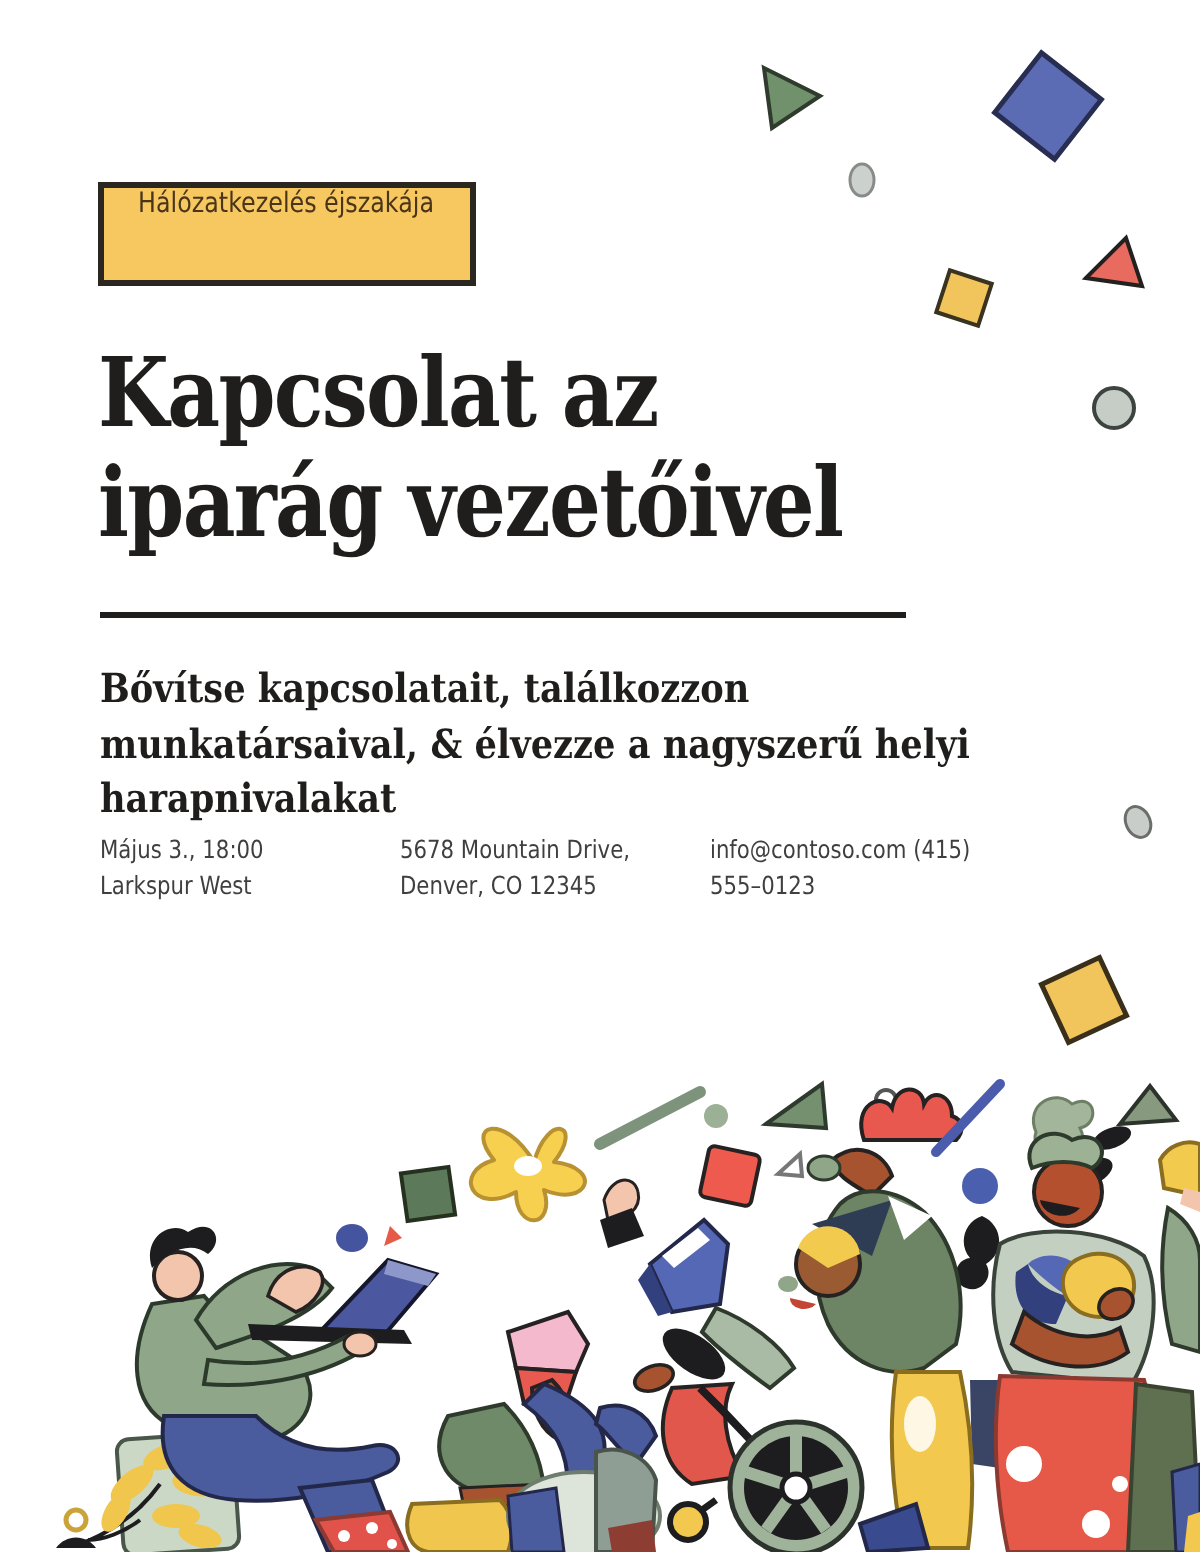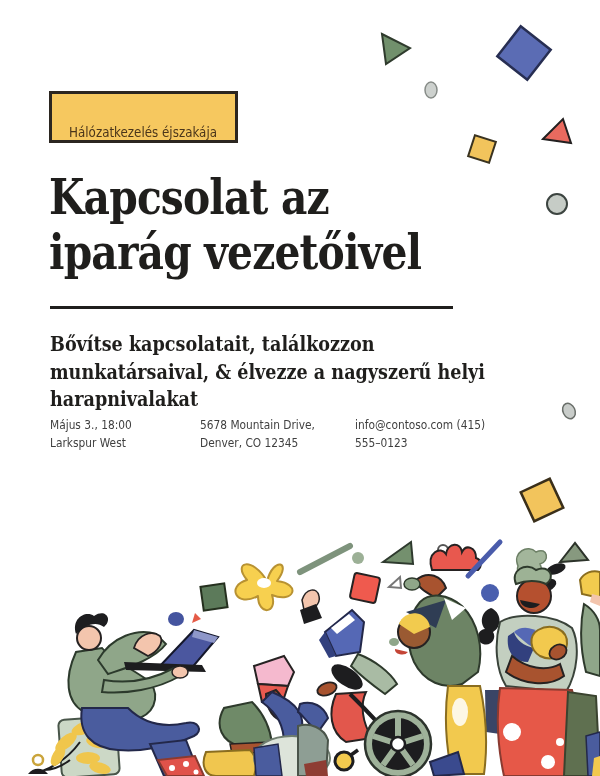--- a/index.html
+++ b/index.html
@@ -4,21 +4,21 @@
 <style>
   html,body{margin:0;padding:0;background:#ffffff;}
   .page{
     position:relative;width:600px;height:776px;background:#ffffff;
     overflow:hidden;font-family:"DejaVu Sans",sans-serif;
   }
   .art{position:absolute;left:0;top:0;width:600px;height:776px;}
   .badge{
     position:absolute;left:49px;top:91px;width:189px;height:52px;
     box-sizing:border-box;background:#f6c85f;border:3px solid #2b2620;
-    display:flex;align-items:flex-end;justify-content:center;
+    display:flex;align-items:flex-start;justify-content:center;
   }
   .badge span{
     font-size:14px;color:#4a351a;white-space:nowrap;
     transform:scale(0.85,1);transform-origin:center center;
   }
   .title{
     position:absolute;left:49px;top:170px;margin:0;
     font-family:"DejaVu Serif",serif;font-weight:700;
     font-size:48px;line-height:1.14;letter-spacing:-1px;color:#1f1e1c;
     transform:scale(0.85,1);transform-origin:left top;white-space:nowrap;

